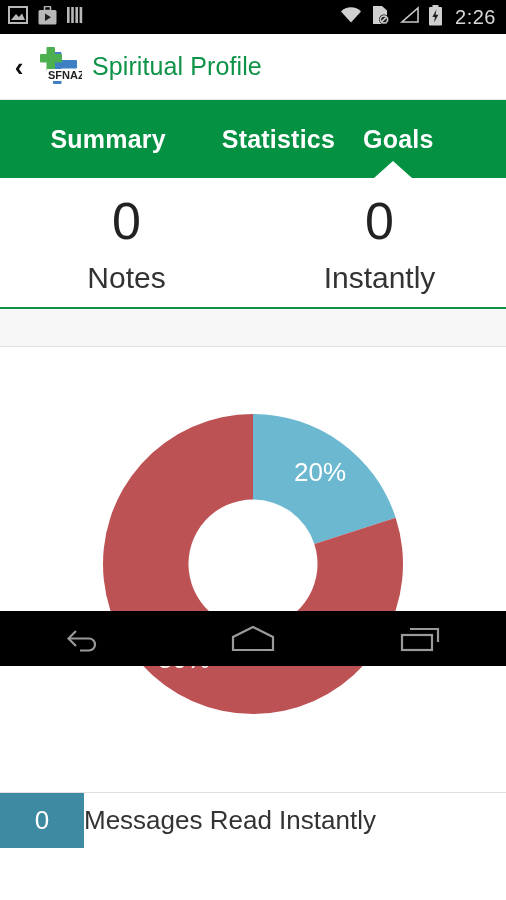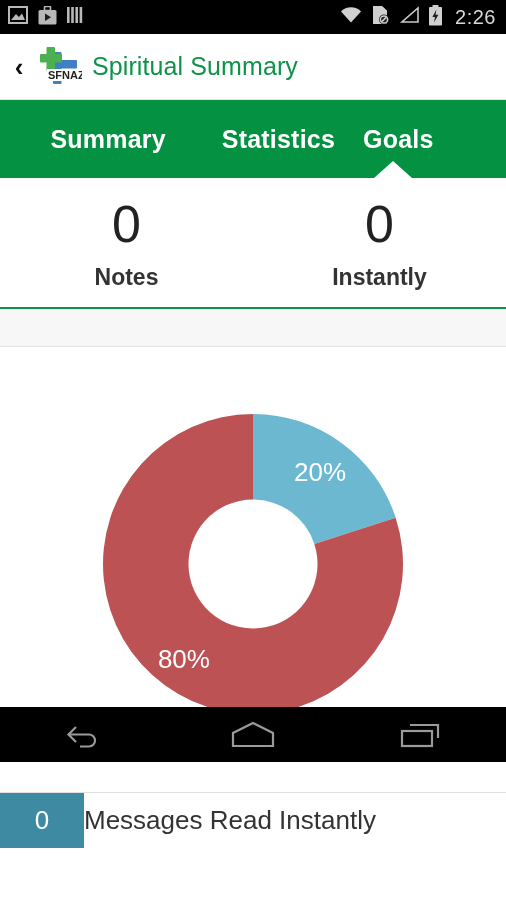--- a/index.html
+++ b/index.html
@@ -3,21 +3,21 @@
 <meta charset="utf-8">
 <style>
   * { margin:0; padding:0; box-sizing:border-box; }
   html,body { width:506px; height:900px; }
   body {
     font-family:"Liberation Sans", sans-serif;
     background:#ffffff;
     overflow:hidden;
     position:relative;
   }
-  .phone { width:506px; height:762px; position:relative; background:#fff; }
+  .phone { width:506px; height:666px; position:relative; background:#fff; }
 
   
   .statusbar {
     height:34px; background:#000; display:flex; align-items:center;
     padding:0 10px 0 8px; position:relative;
   }
   .sb-left { display:flex; align-items:center; gap:10px; }
   .sb-right { display:flex; align-items:center; gap:8px; margin-left:auto; }
   .sb-time { color:#d8d8d8; font-size:20px; letter-spacing:0.5px; margin-left:4px; }
   .sb-ico { display:block; }
@@ -52,21 +52,21 @@
   }
 
   
   .counters {
     height:131px; display:flex; background:#fff;
     border-bottom:2px solid #0b9246;
   }
   .counter { flex:1; display:flex; flex-direction:column; align-items:center;
              justify-content:center; padding-top:4px; }
   .counter .num { font-size:52px; color:#222; line-height:1; font-weight:300; }
-  .counter .lbl { font-size:23px; color:#333; margin-top:14px; font-weight:700; }
+  .counter .lbl { font-size:30px; color:#333; margin-top:14px; font-weight:400; }
 
   
   .grayband {
     height:38px; background:#f7f7f7; border-bottom:1px solid #e3e3e3;
   }
 
   
   .chartwrap {
     height:434px; display:flex; align-items:center; justify-content:center;
     background:#fff; position:relative;
@@ -169,21 +169,21 @@
 
         <g fill="#4caf50">
           <rect x="12.5" y="3" width="8.5" height="24" rx="1"></rect>
           <rect x="6" y="10" width="22" height="8.5" rx="1"></rect>
         </g>
 
         <rect x="13" y="25" width="33" height="12" fill="#ffffff"></rect>
         <text x="14" y="35" font-family="Liberation Sans, sans-serif" font-size="11" font-weight="bold" fill="#222222">SFNAZ</text>
       </svg>
     </span>
-    <div class="apptitle">Spiritual Summary</div>
+    <div class="apptitle">Spiritual Profile</div>
   </div>
 
   <div class="tabbar">
     <div class="tab t-summary">Summary</div>
     <div class="tab t-statistics">Statistics</div>
     <div class="tab t-goals">Goals</div>
     <div class="tab-arrow"></div>
   </div>
 
   <div class="counters">

